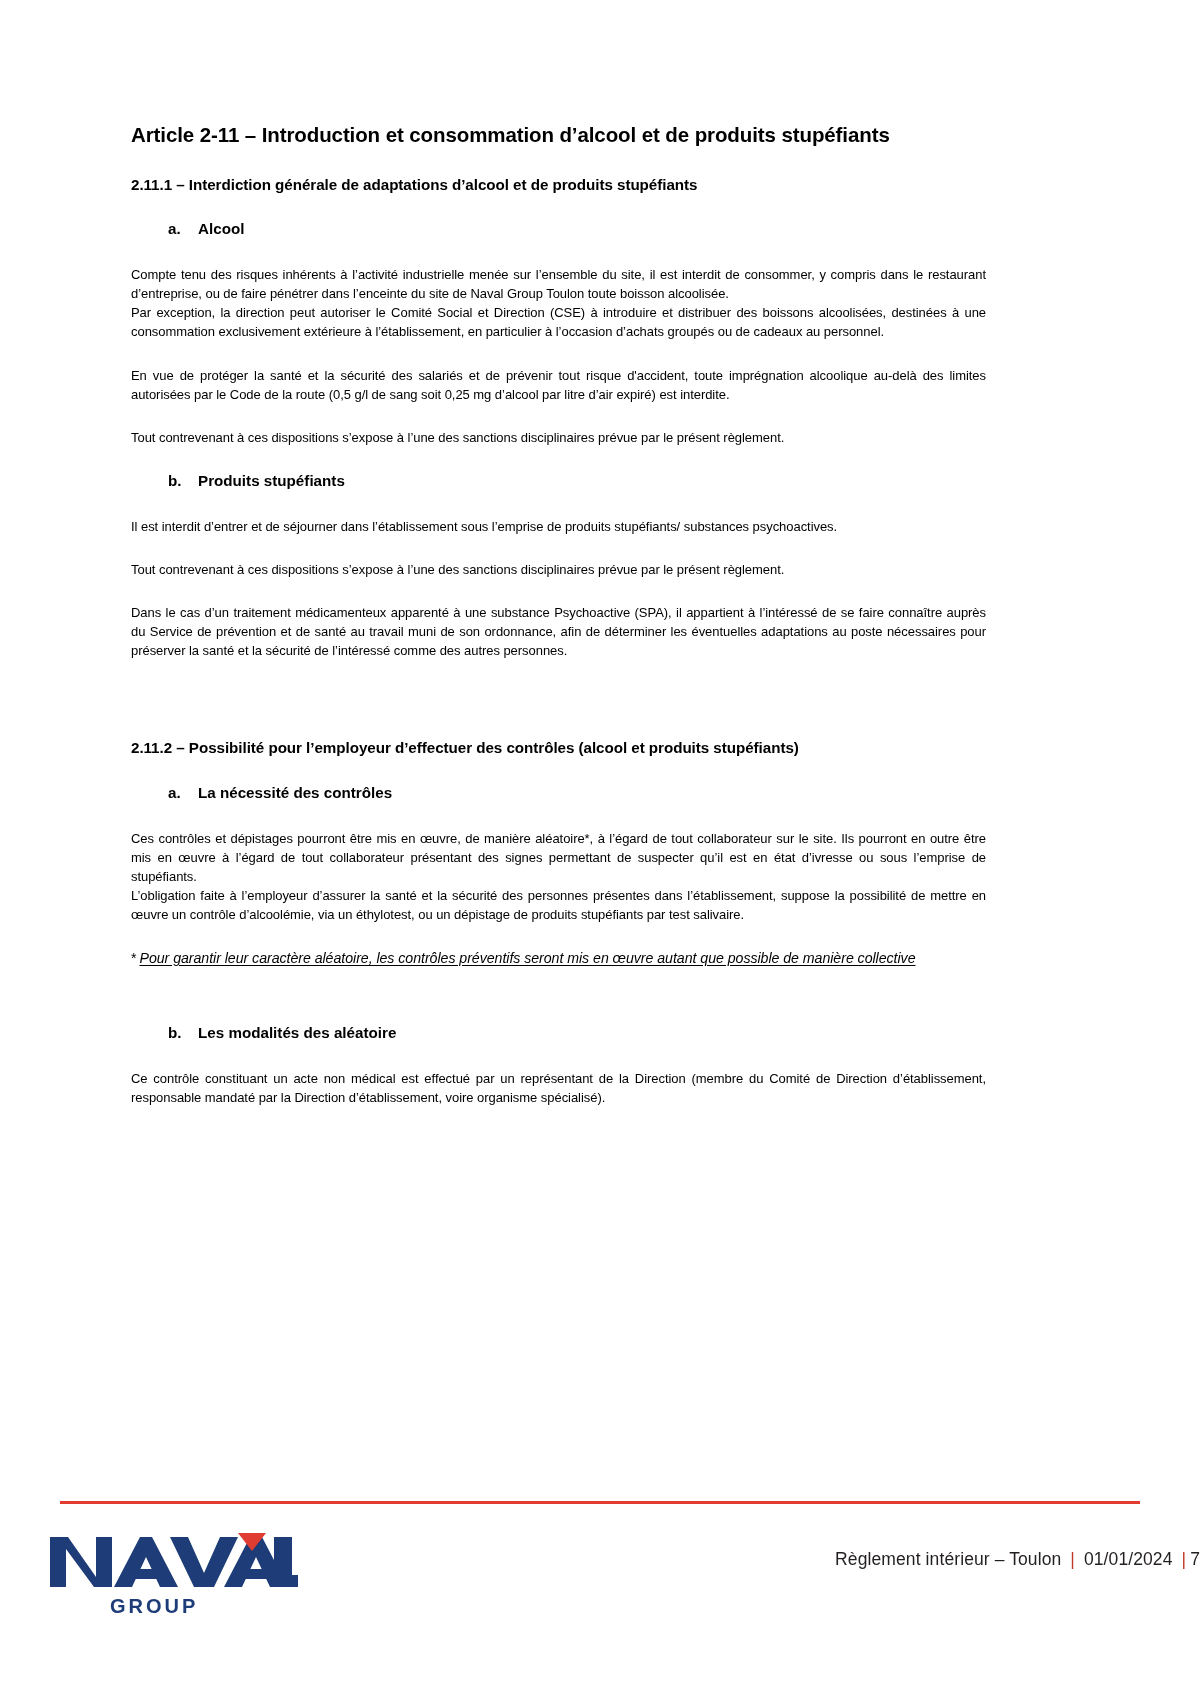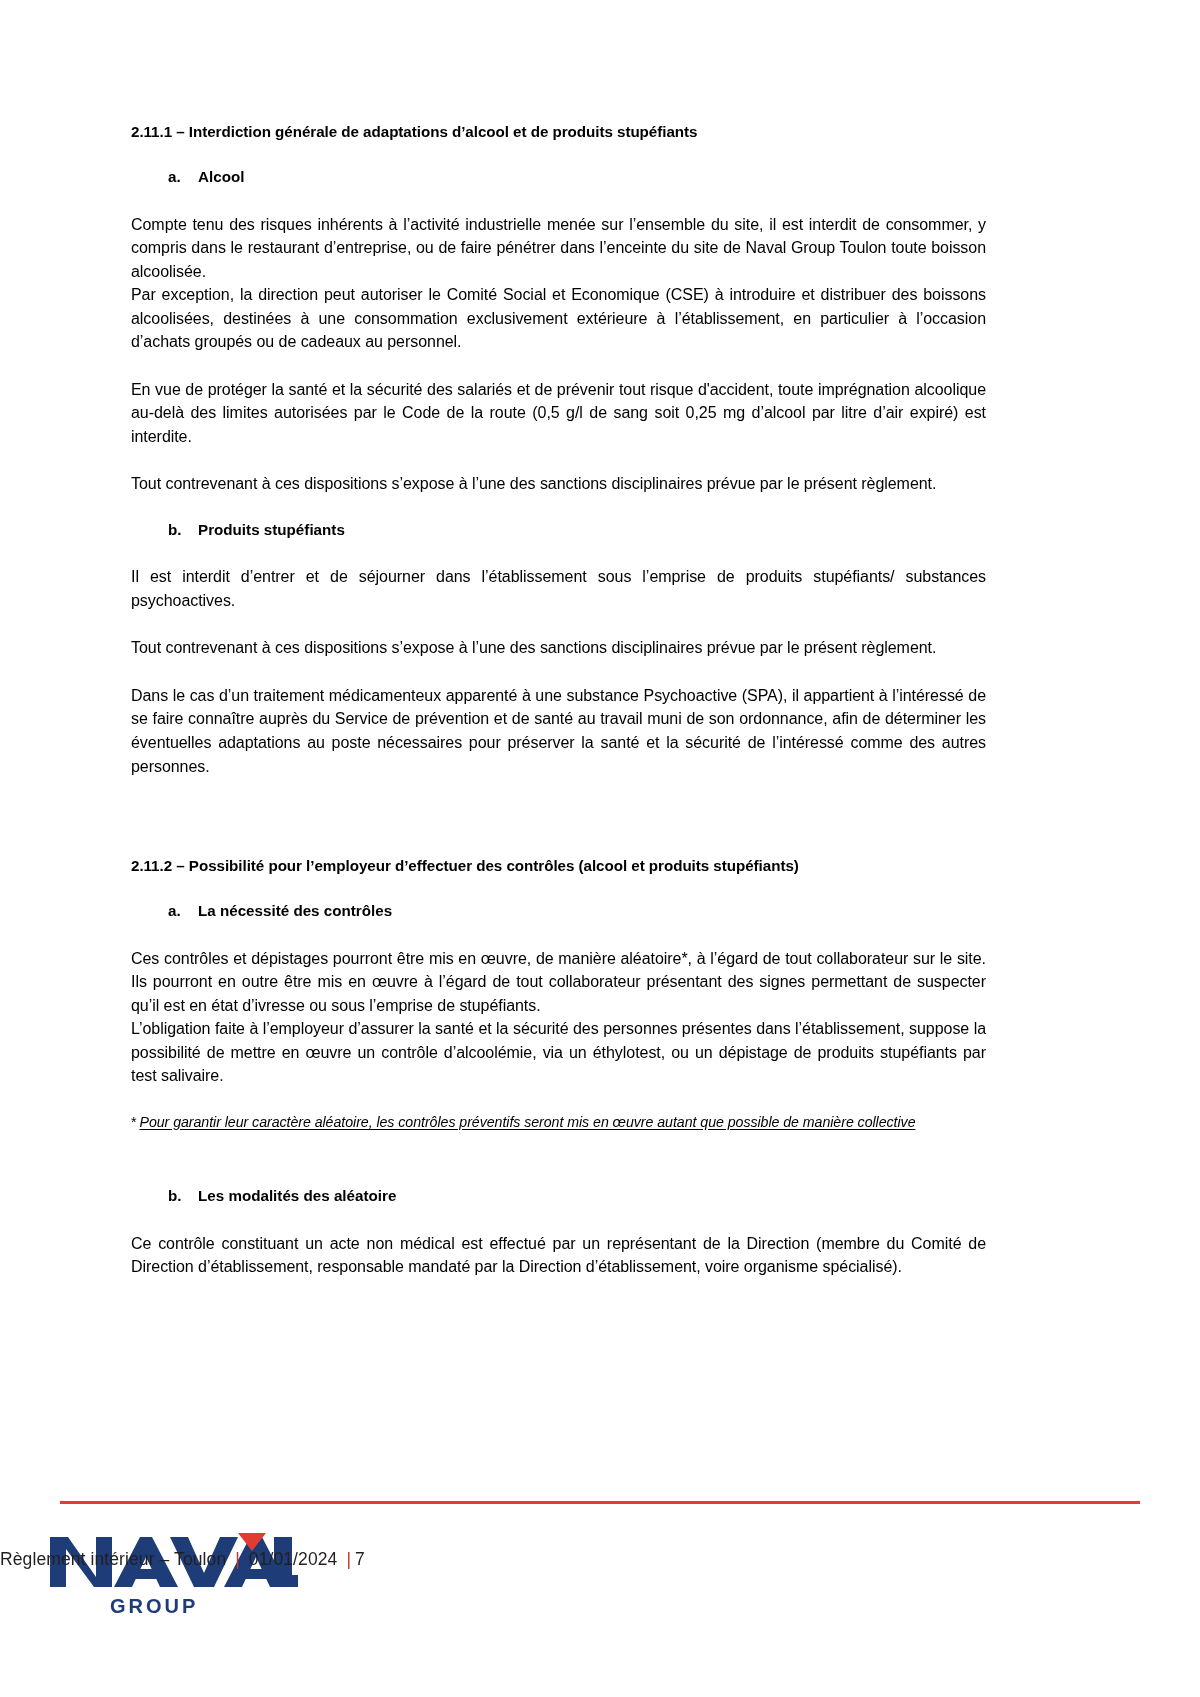--- a/index.html
+++ b/index.html
@@ -57,21 +57,21 @@
     left: 37px;
     top: 0;
   }
   .letter-heading .lh-text {
     display: inline-block;
     padding-left: 30px;
   }
 
   
   p.body {
-    font-size: 16px;
+    font-size: 13px;
     line-height: 1.47;
     margin: 0 0 24px 0;
     text-align: justify;
     text-justify: inter-word;
     letter-spacing: -0.05px;
   }
 
   .para-block {
     margin: 0 0 24px 0;
   }
@@ -128,49 +128,50 @@
     width: 250px;
     height: 92px;
   }
   .logo svg { display: block; }
 
   .footer-text {
     position: absolute;
     left: 0;
     top: 48px;
     width: 1200px;
-    text-align: left;
+    text-align: right;
     font-size: 17.5px;
     color: #231f20;
     letter-spacing: 0.1px;
     font-family: "Liberation Sans", sans-serif;
   }
   .footer-text .sep {
     color: #c0392b;
     padding: 0 4px;
   }
 </style>
 </head>
 <body>
 
 <div class="page">
 
   <div class="content">
 
+    <h1 class="article-title">Article 2-11 – Introduction et consommation d’alcool et de produits stupéfiants</h1>
 
     <h2 class="sub-heading">2.11.1 – Interdiction générale de adaptations d’alcool et de produits stupéfiants</h2>
 
     <h3 class="letter-heading">
       <span class="lh-mark">a.</span>
       <span class="lh-text">Alcool</span>
     </h3>
 
     <div class="para-block">
       <p class="body lastline">Compte tenu des risques inhérents à l’activité industrielle menée sur l’ensemble du site, il est interdit de consommer, y compris dans le restaurant d’entreprise, ou de faire pénétrer dans l’enceinte du site de Naval Group Toulon toute boisson alcoolisée.</p>
-      <p class="body lastline">Par exception, la direction peut autoriser le Comité Social et Economique (CSE) à introduire et distribuer des boissons alcoolisées, destinées à une consommation exclusivement extérieure à l’établissement, en particulier à l’occasion d’achats groupés ou de cadeaux au personnel.</p>
+      <p class="body lastline">Par exception, la direction peut autoriser le Comité Social et Direction (CSE) à introduire et distribuer des boissons alcoolisées, destinées à une consommation exclusivement extérieure à l’établissement, en particulier à l’occasion d’achats groupés ou de cadeaux au personnel.</p>
     </div>
 
     <p class="body">En vue de protéger la santé et la sécurité des salariés et de prévenir tout risque d'accident, toute imprégnation alcoolique au-delà des limites autorisées par le Code de la route (0,5 g/l de sang soit 0,25 mg d’alcool par litre d’air expiré) est interdite.</p>
 
     <p class="body">Tout contrevenant à ces dispositions s’expose à l’une des sanctions disciplinaires prévue par le présent règlement.</p>
 
     <h3 class="letter-heading">
       <span class="lh-mark">b.</span>
       <span class="lh-text">Produits stupéfiants</span>
     </h3>

